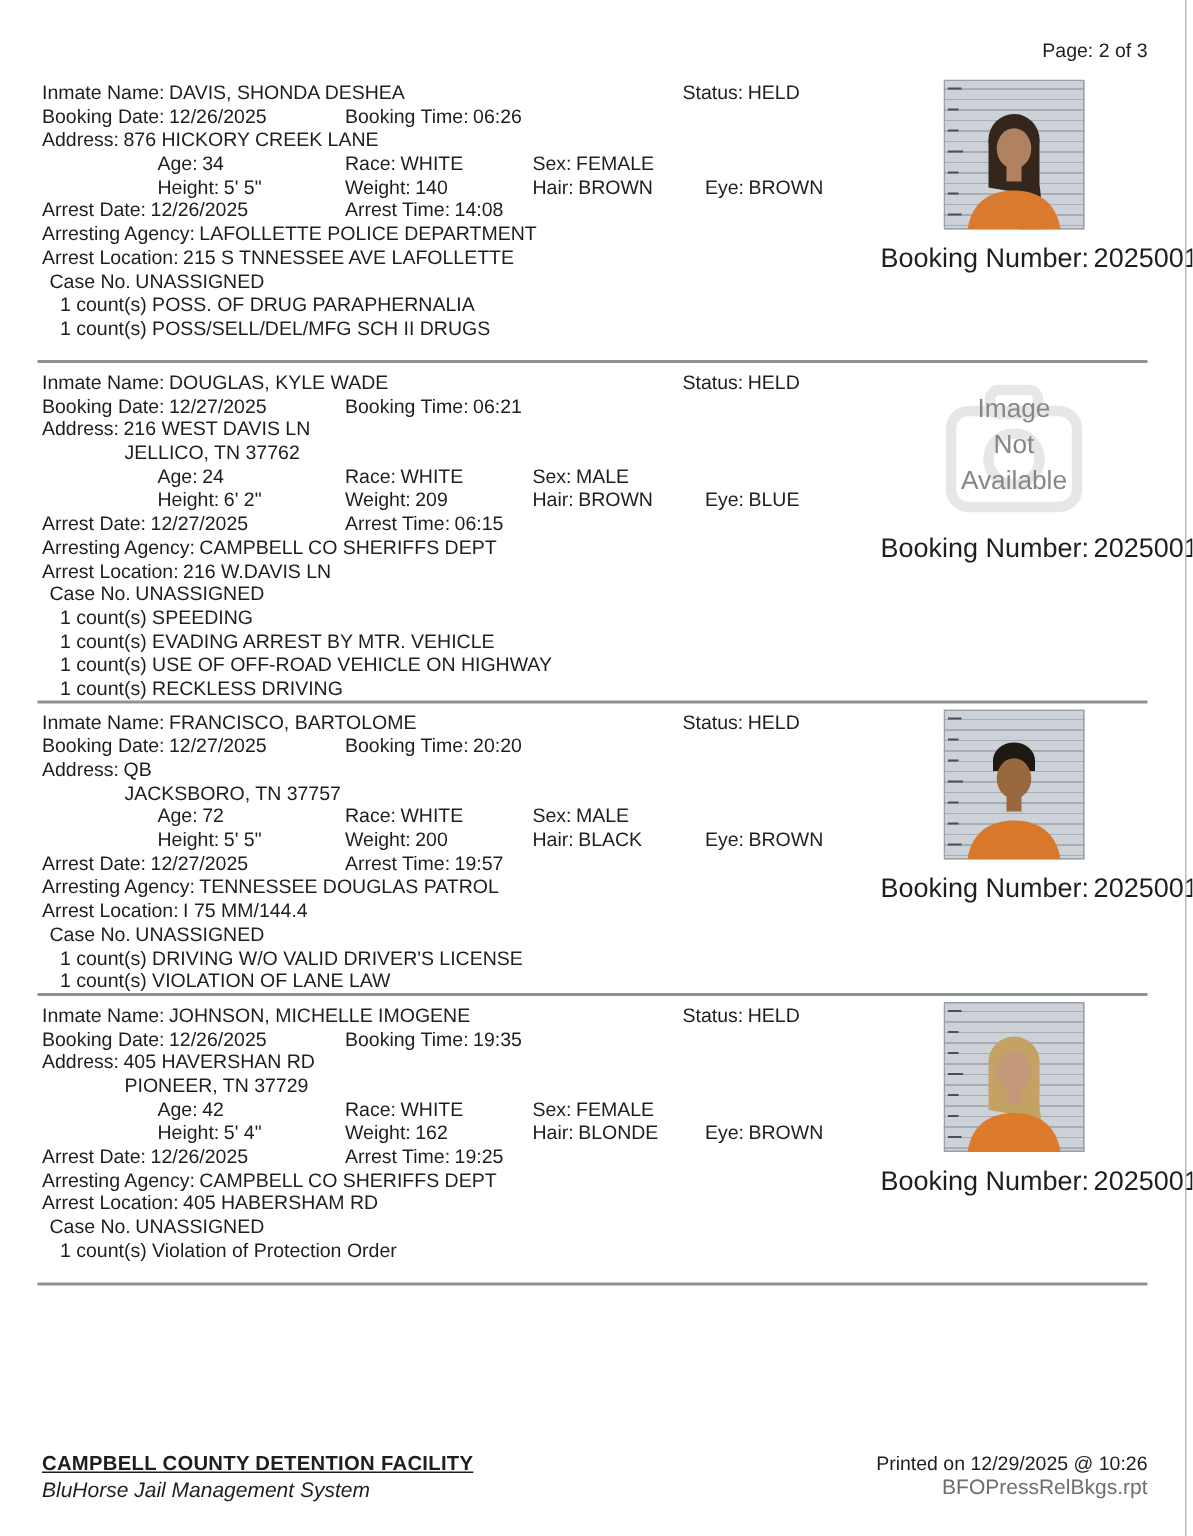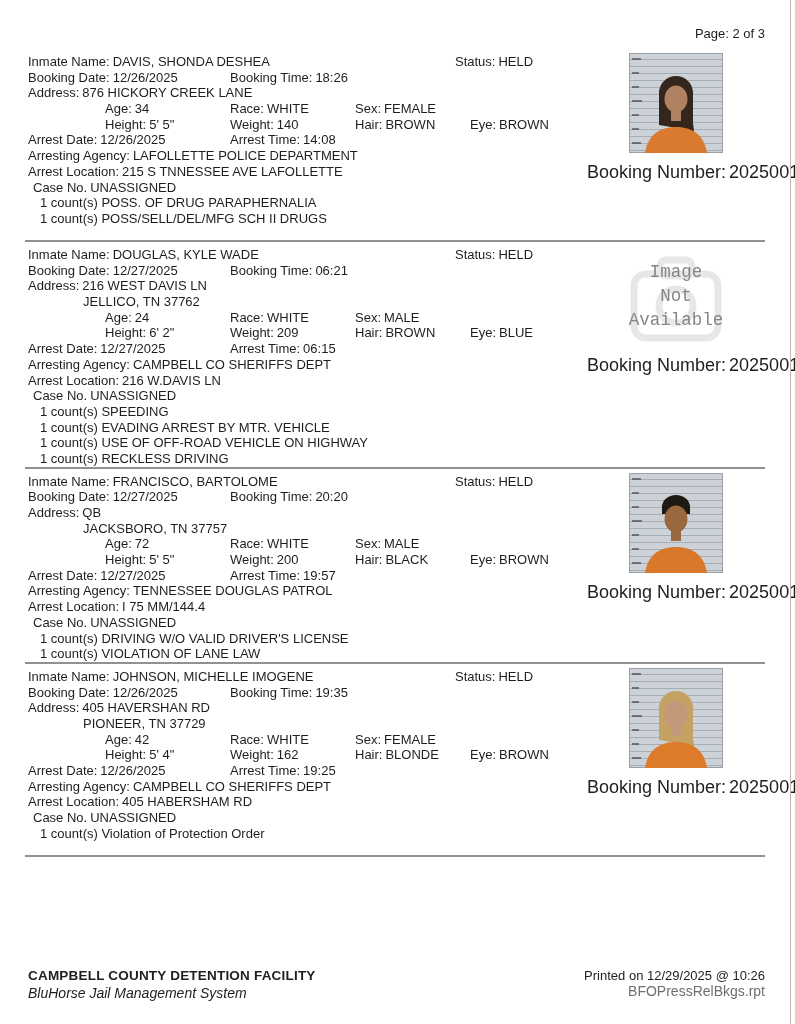--- a/index.html
+++ b/index.html
@@ -44,49 +44,49 @@
   .mugshot.style-long .hair-short{display:none;}
   .mugshot.style-short .hair-long{display:none;}
   .hair{fill:var(--hair,#332619);}
   .skin{fill:var(--skin,#b08261);}
   .shirt{fill:var(--shirt,#d97a2e);}
   .tick{stroke:#4c4e52;stroke-width:1.4;}
 
   .no-img{display:none;position:relative;width:178px;height:100px;margin-left:-42px;
     align-items:center;justify-content:center;}
   .mugshot.no-photo{overflow:visible;}
-  .mugshot.no-photo .no-img{display:flex;font-family:Liberation Mono, monospace;}
+  .mugshot.no-photo .no-img{display:flex;}
   .cam{position:absolute;left:29px;top:-6px;width:120px;height:120px;}
   .cam *{stroke:#e7e7e7;stroke-width:7;fill:none;}
   .no-img-text{position:relative;font-size:17.5px;line-height:24px;color:#868686;text-align:center;}
 
   .booking-line{margin-top:9px;font-size:18px;white-space:nowrap;color:#1e1e1e;}
 
   
-  .footer-facility{position:absolute;left:28px;top:968px;font-size:13.5px;font-weight:600;letter-spacing:.2px;}
+  .footer-facility{position:absolute;left:28px;top:968px;font-size:13.5px;font-weight:600;letter-spacing:.2px;text-decoration:underline;}
   .footer-system{position:absolute;left:28px;top:985px;font-size:14px;font-style:italic;}
   .footer-printed{position:absolute;right:30px;top:968px;font-size:13px;}
   .footer-report{position:absolute;right:30px;top:983px;font-size:14px;color:#6f6f6f;}
 </style>
 </head>
 <body>
 
 <div class="page">
 
   <div class="page-label">Page: 2 of 3</div>
 
   <div class="records">
   <section class="record">
     <div class="line">
       <span class="f p28"><span class="lab">Inmate Name:</span><span>DAVIS, SHONDA DESHEA</span></span>
       <span class="f p455"><span class="lab">Status:</span><span>HELD</span></span>
     </div>
     <div class="line">
       <span class="f p28"><span class="lab">Booking Date:</span><span>12/26/2025</span></span>
-      <span class="f p230"><span class="lab">Booking Time:</span><span>18:26</span></span>
+      <span class="f p230"><span class="lab">Booking Time:</span><span>06:26</span></span>
     </div>
     <div class="line">
       <span class="f p28"><span class="lab">Address:</span><span>876 HICKORY CREEK LANE</span></span>
     </div>
     <div class="line">
       <span class="f p105"><span class="lab">Age:</span><span>34</span></span>
       <span class="f p230"><span class="lab">Race:</span><span>WHITE</span></span>
       <span class="f p355"><span class="lab">Sex:</span><span>FEMALE</span></span>
     </div>
     <div class="line">

